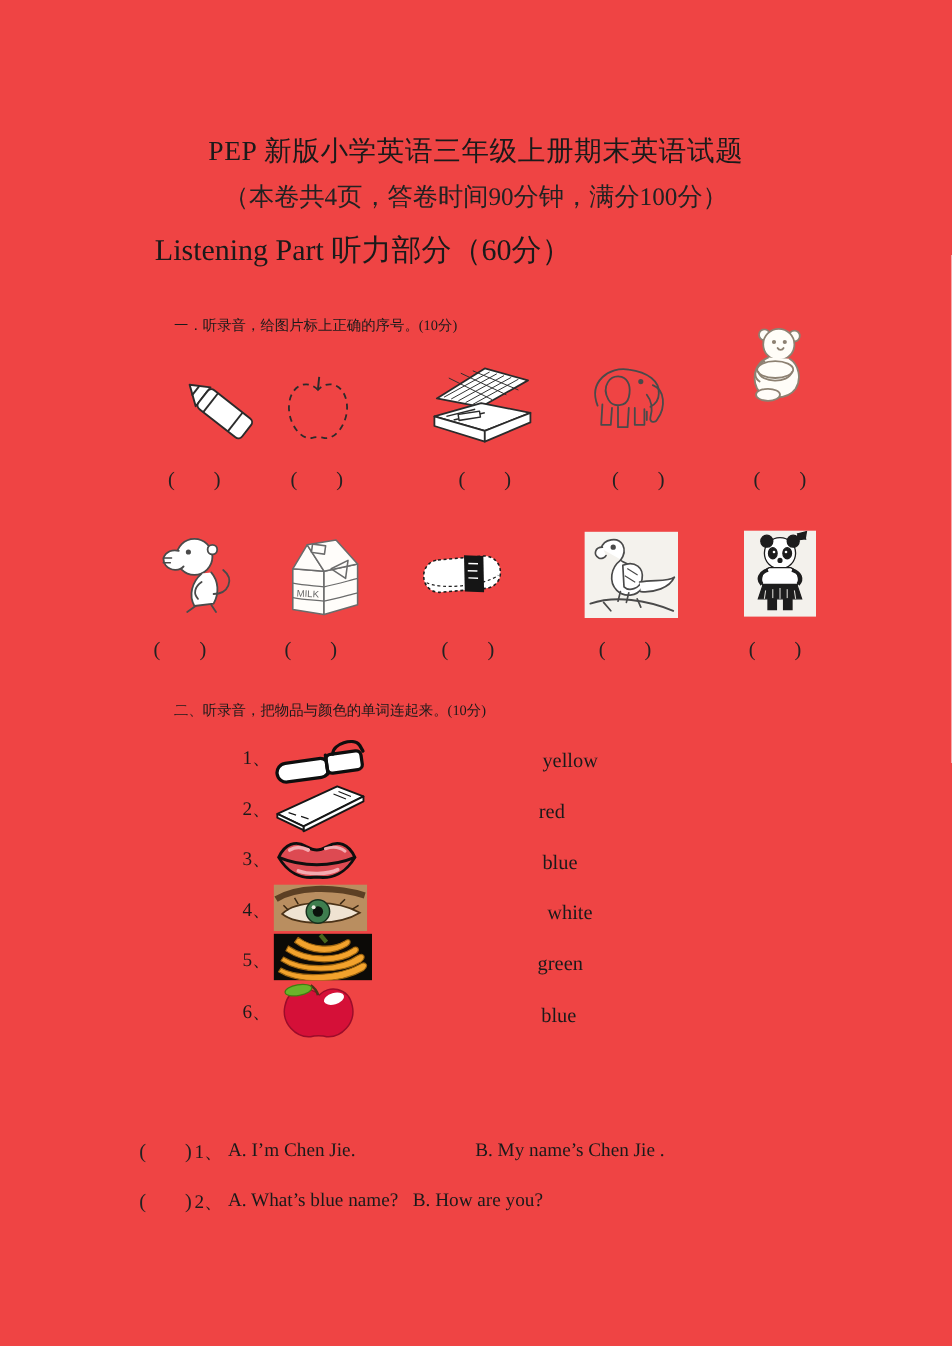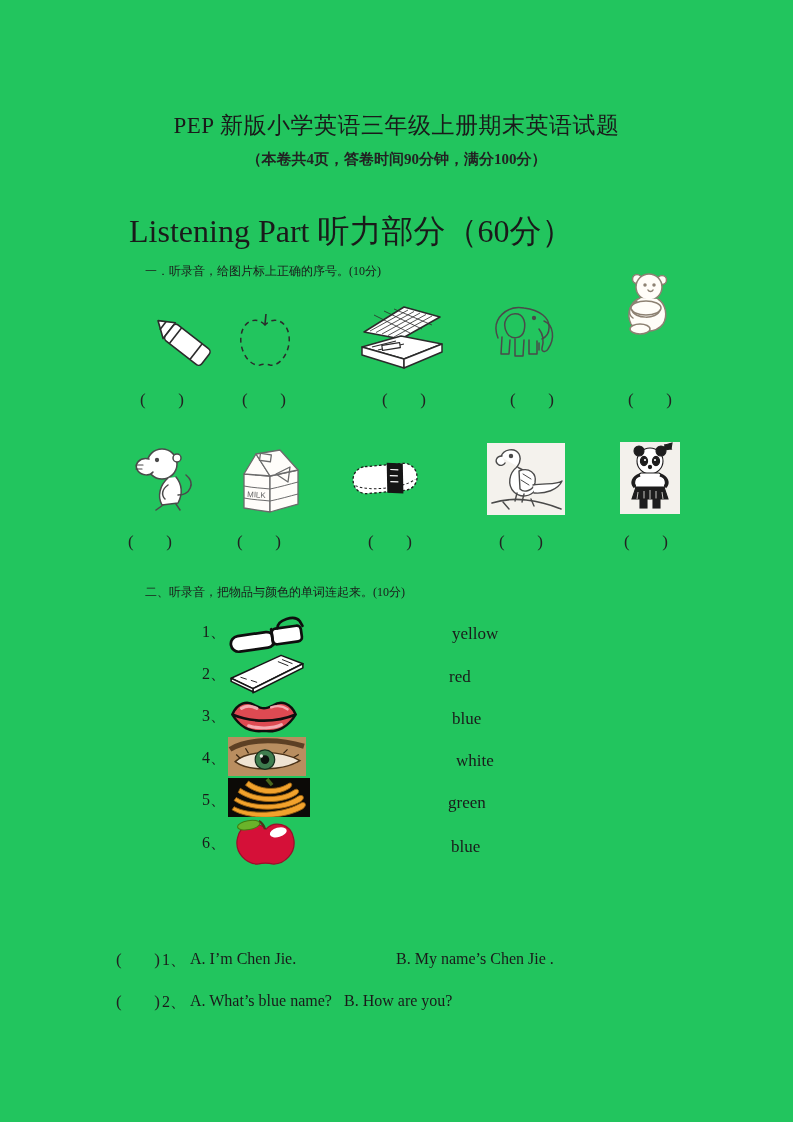--- a/index.html
+++ b/index.html
@@ -1,25 +1,25 @@
 <!DOCTYPE html>
 <html><head>
 <meta charset="utf-8">
 <style>
   html,body { margin:0; padding:0; background:#ffffff; }
   .page {
-    position:relative; width:793px; height:1122px; background:#22c55e;
+    position:relative; width:793px; height:1122px; background:#ef4444;
     font-family:"Liberation Serif","DejaVu Serif",serif; color:#1a1a1a;
     overflow:hidden;
   }
   .abs { position:absolute; }
   .center { left:0; width:793px; text-align:center; }
   .title { font-size:23px; letter-spacing:0.5px; }
-  .subtitle { font-size:15px; color:#222;font-weight:bold; }
-  .listening { font-size:32px;margin-top:18px; }
+  .subtitle { font-size:21px; color:#222; }
+  .listening { font-size:25px; }
   .sec-heading { font-size:12px;margin-left:26px; }
   .t16 { font-size:16px; }
   .blank { white-space:pre; font-size:17px; letter-spacing:1px; color:#222; }
   .num { font-size:16px; }
   .color-word { font-size:17px; }
   .img-box { line-height:0; }
   svg { display:block; }
   svg text { user-select:none; }
 </style>
 </head>

